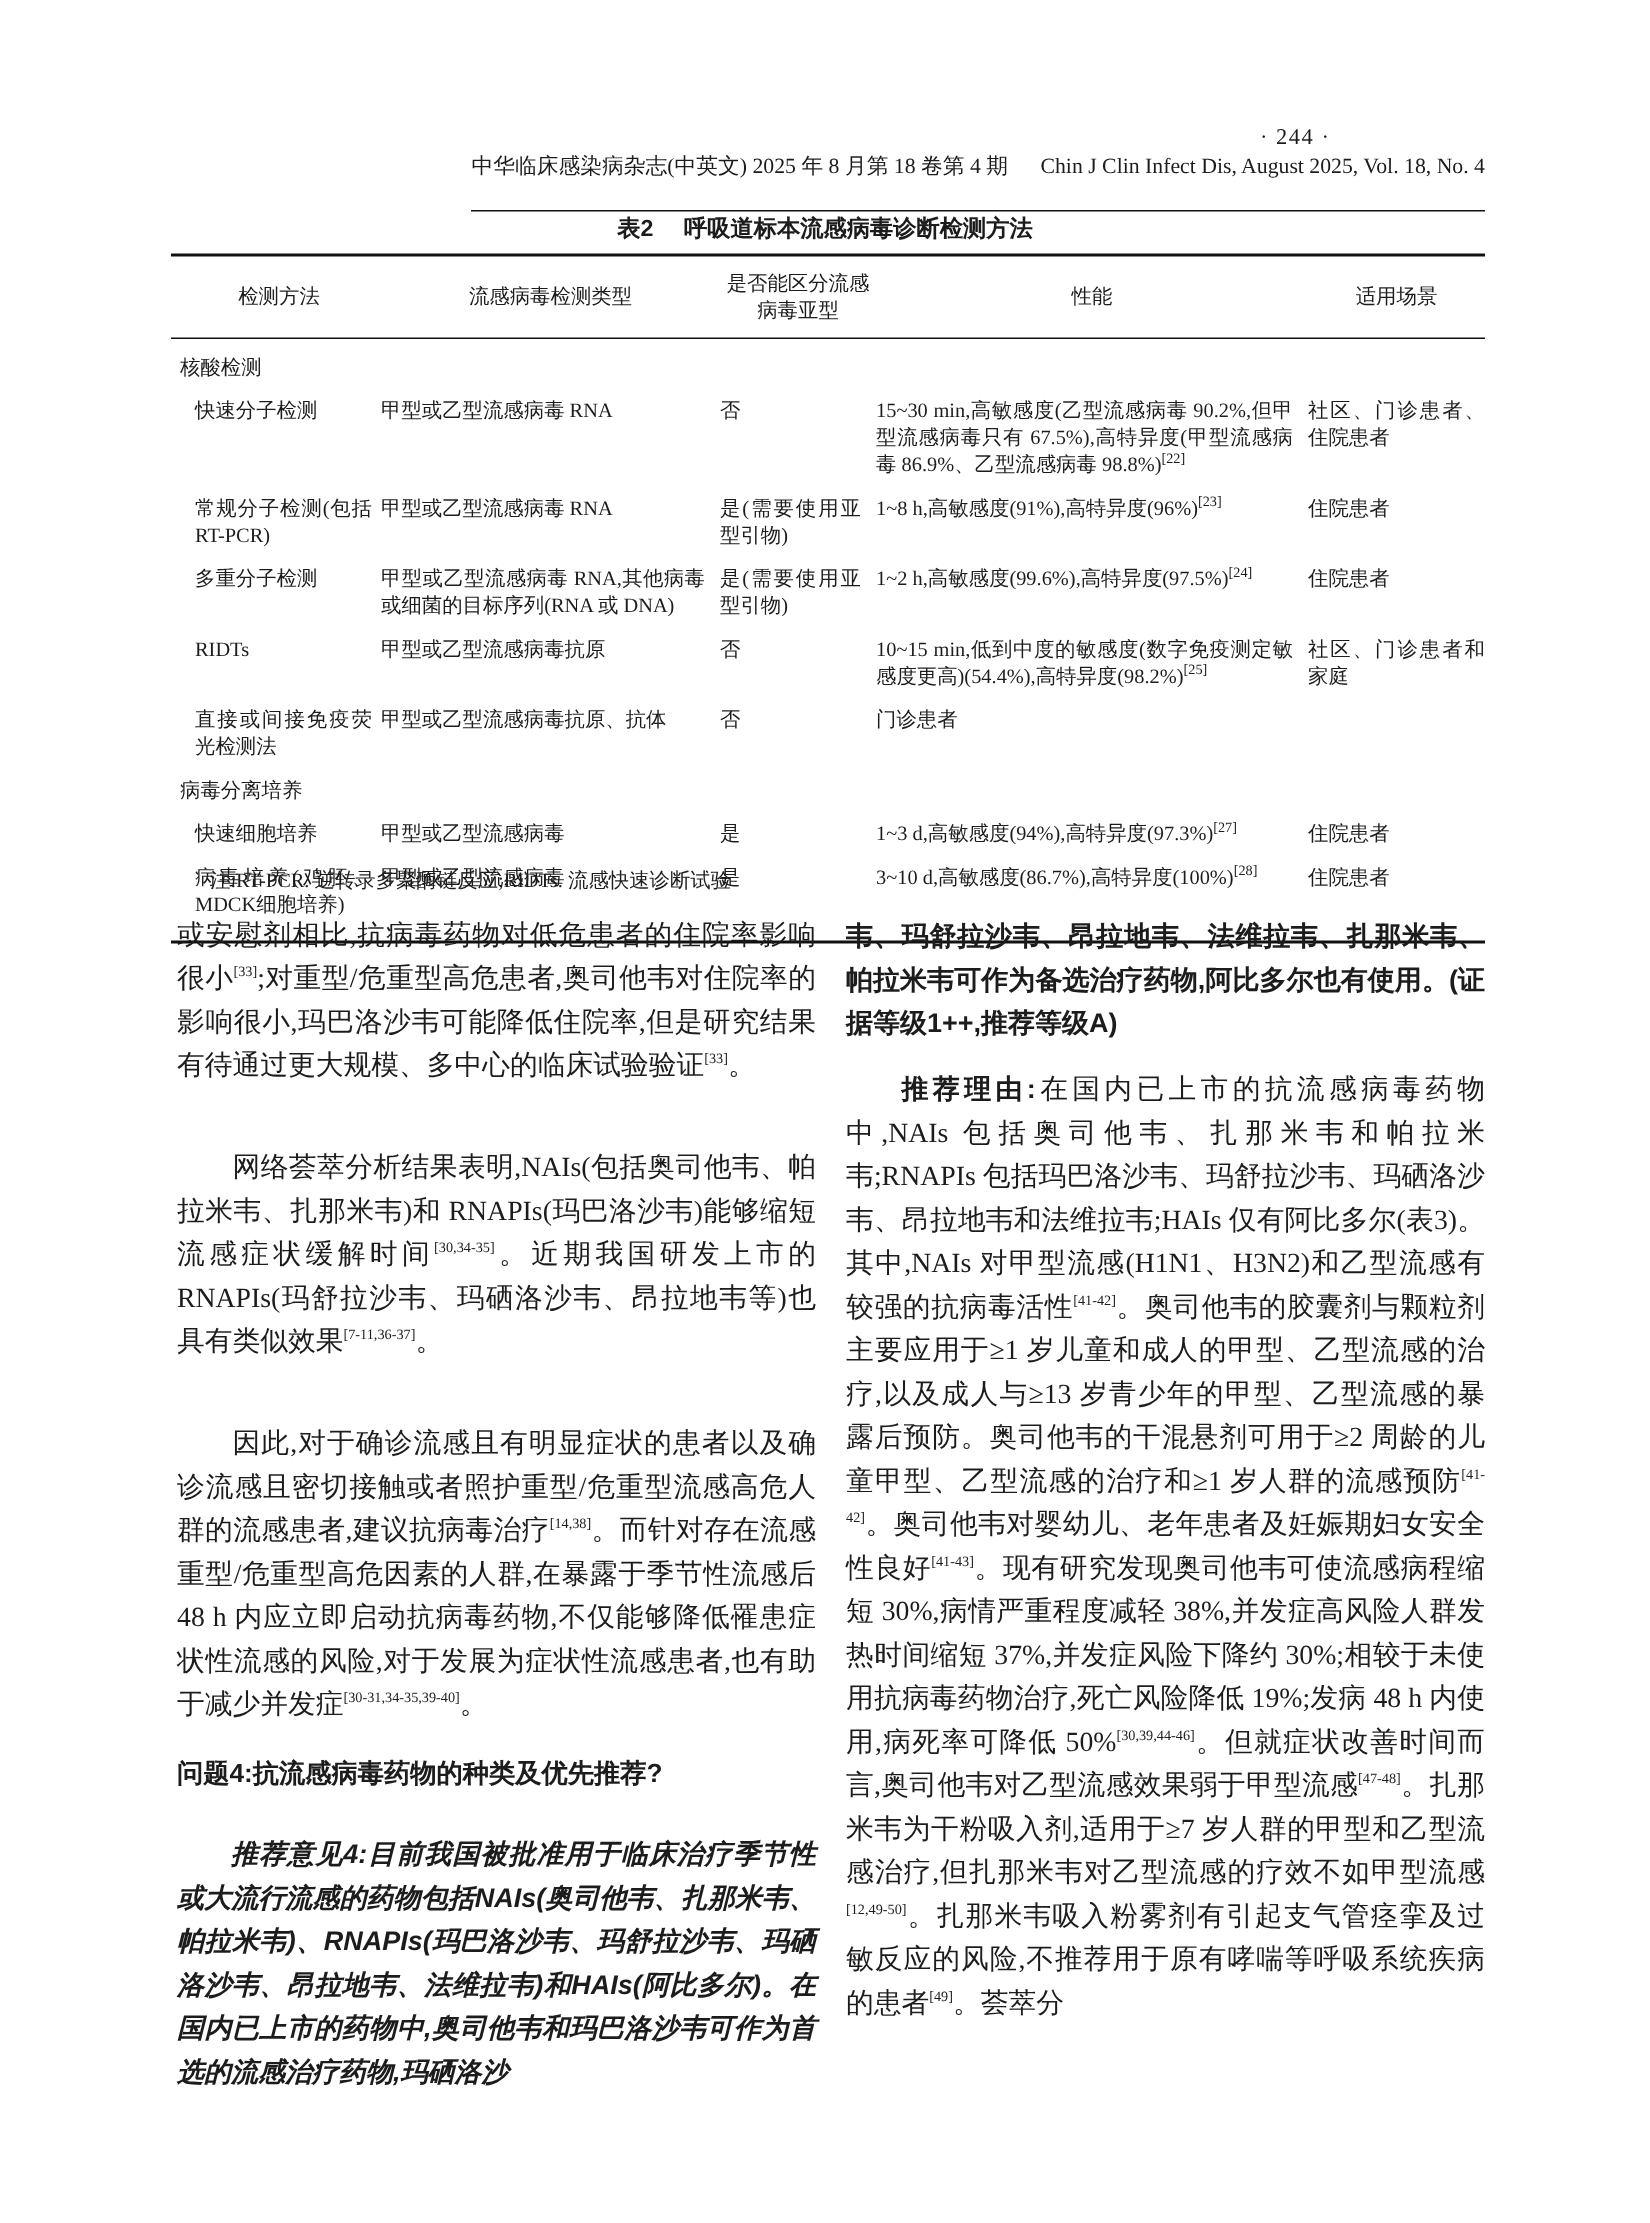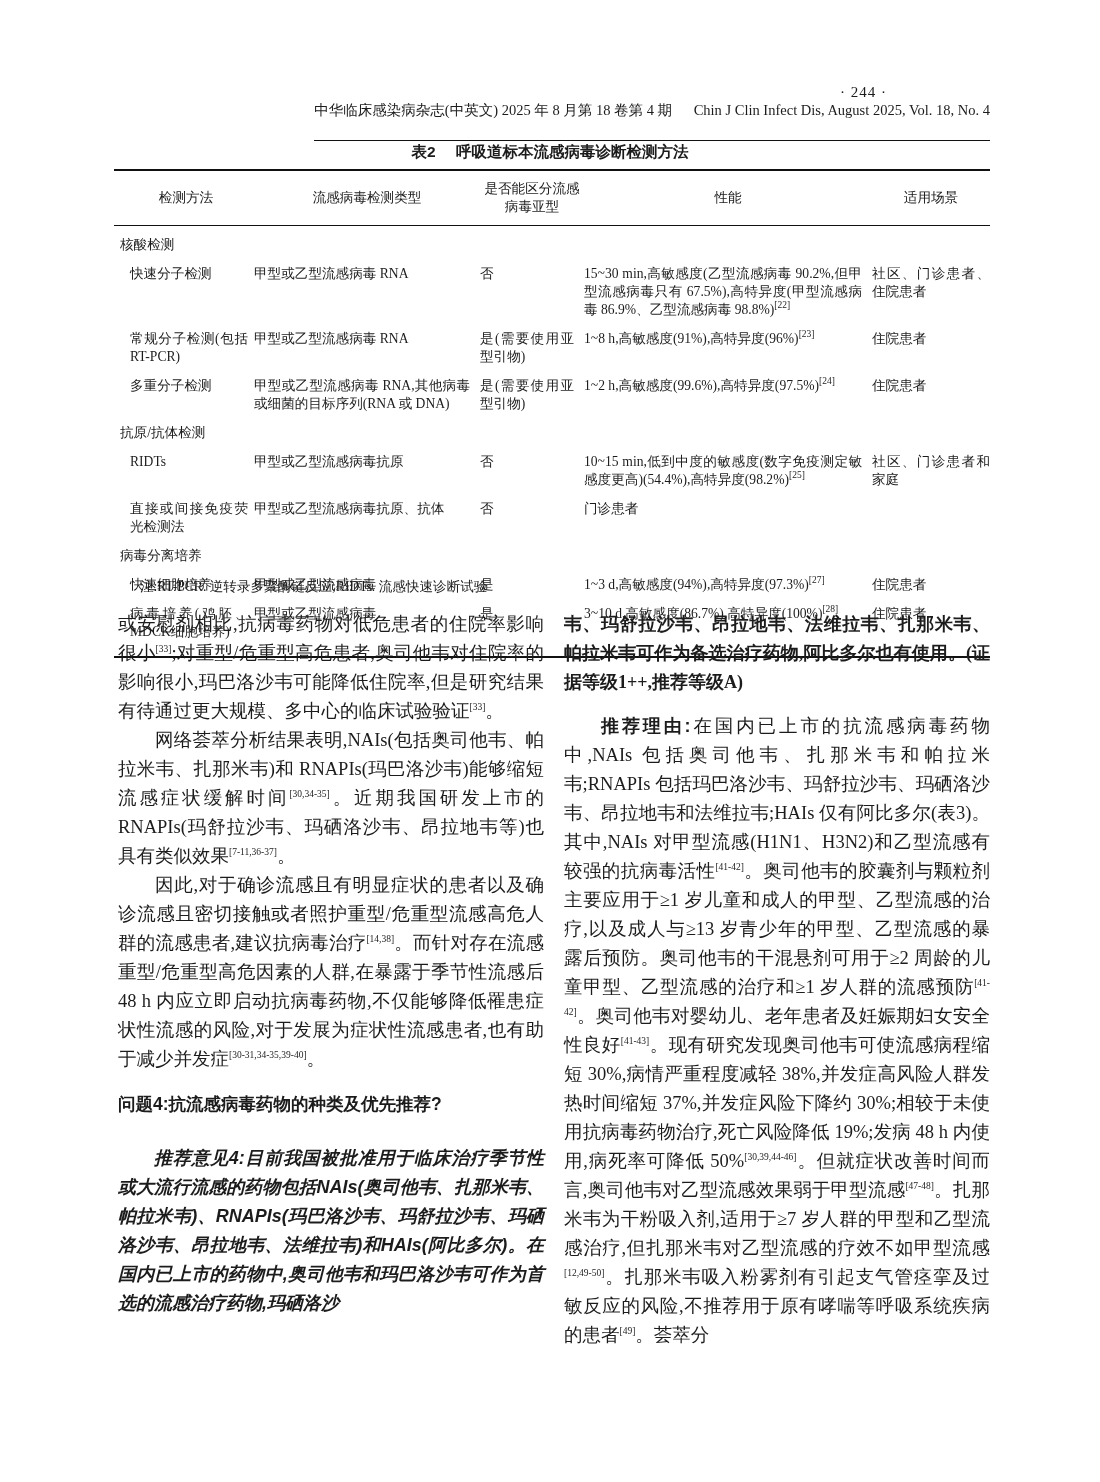--- a/index.html
+++ b/index.html
@@ -31,31 +31,31 @@
   .t-row{display:grid;grid-template-columns:140px 226px 104px 288px 118px;padding:6px 0 5px 0;}
   .t-row .c{padding-right:10px;text-align:justify;}
   .t-row .c1{padding-left:16px;padding-right:6px;}
   .t-row .c5{padding-right:0;}
   sup.ref{font-size:9.5px;line-height:0;vertical-align:super;}
   .tbl-note{position:absolute;top:578px;left:140px;font-size:13.6px;}
   
   .body-cols{position:absolute;top:610px;left:118px;width:872px;display:flex;gap:20px;}
   .col{width:426px;font-size:18.5px;line-height:29px;text-align:justify;}
   .para{margin:0;}
-  .para.indented{text-indent:2em;}
+  .para.indented{text-indent:2em;margin-top:39px;}
   .para.heading{
     font-family:"Liberation Sans","DejaVu Sans",sans-serif;font-weight:bold;
     font-size:17.5px;margin:16px 0 25px 0;text-indent:0;
   }
   .para.recommendation{
     font-family:"Liberation Sans","DejaVu Sans",sans-serif;font-weight:bold;
     font-size:18px;text-indent:2em;font-style:italic;
   }
   .para.recommendation-cont{
-    font-family:Liberation Serif, serif;font-weight:bold;
+    font-family:Liberation Sans, sans-serif;font-weight:bold;
     font-size:18px;text-indent:0;
   }
   .para.reason{margin-top:15px;text-indent:2em;}
   strong.lead{font-family:"Liberation Sans","DejaVu Sans",sans-serif;font-weight:bold;font-size:18px;}
 </style>
 </head>
 <body>
 
 <div class="page">
 
@@ -96,21 +96,20 @@
           <div class="c c4"><span>1~8 h,高敏感度(91%),高特异度(96%)</span><sup class="ref">[23]</sup></div>
           <div class="c c5">住院患者</div>
         </div>
         <div class="t-row">
           <div class="c c1">多重分子检测</div>
           <div class="c c2">甲型或乙型流感病毒 RNA,其他病毒或细菌的目标序列(RNA 或 DNA)</div>
           <div class="c c3">是(需要使用亚型引物)</div>
           <div class="c c4"><span>1~2 h,高敏感度(99.6%),高特异度(97.5%)</span><sup class="ref">[24]</sup></div>
           <div class="c c5">住院患者</div>
         </div>
-        <div class="t-section">抗原/抗体检测</div>
         <div class="t-row">
           <div class="c c1">RIDTs</div>
           <div class="c c2">甲型或乙型流感病毒抗原</div>
           <div class="c c3">否</div>
           <div class="c c4"><span>10~15 min,低到中度的敏感度(数字免疫测定敏感度更高)(54.4%),高特异度(98.2%)</span><sup class="ref">[25]</sup></div>
           <div class="c c5">社区、门诊患者和家庭</div>
         </div>
         <div class="t-row">
           <div class="c c1">直接或间接免疫荧光检测法</div>
           <div class="c c2">甲型或乙型流感病毒抗原、抗体</div>

